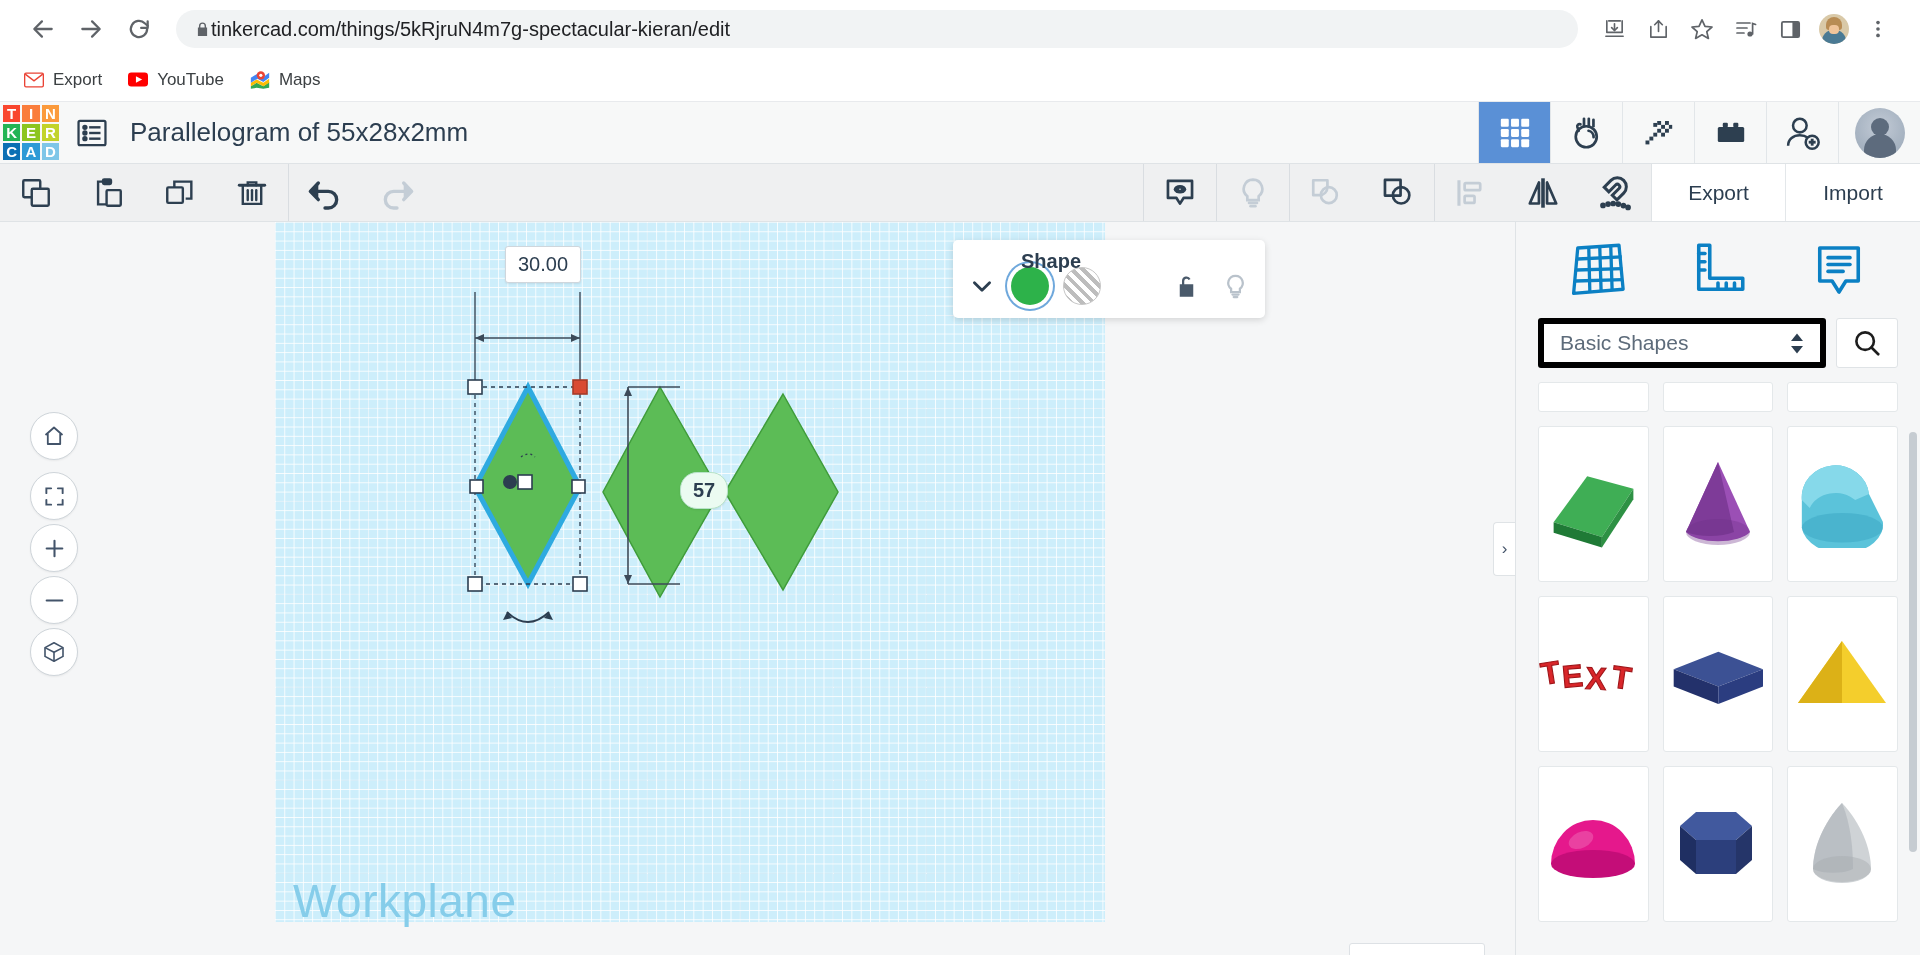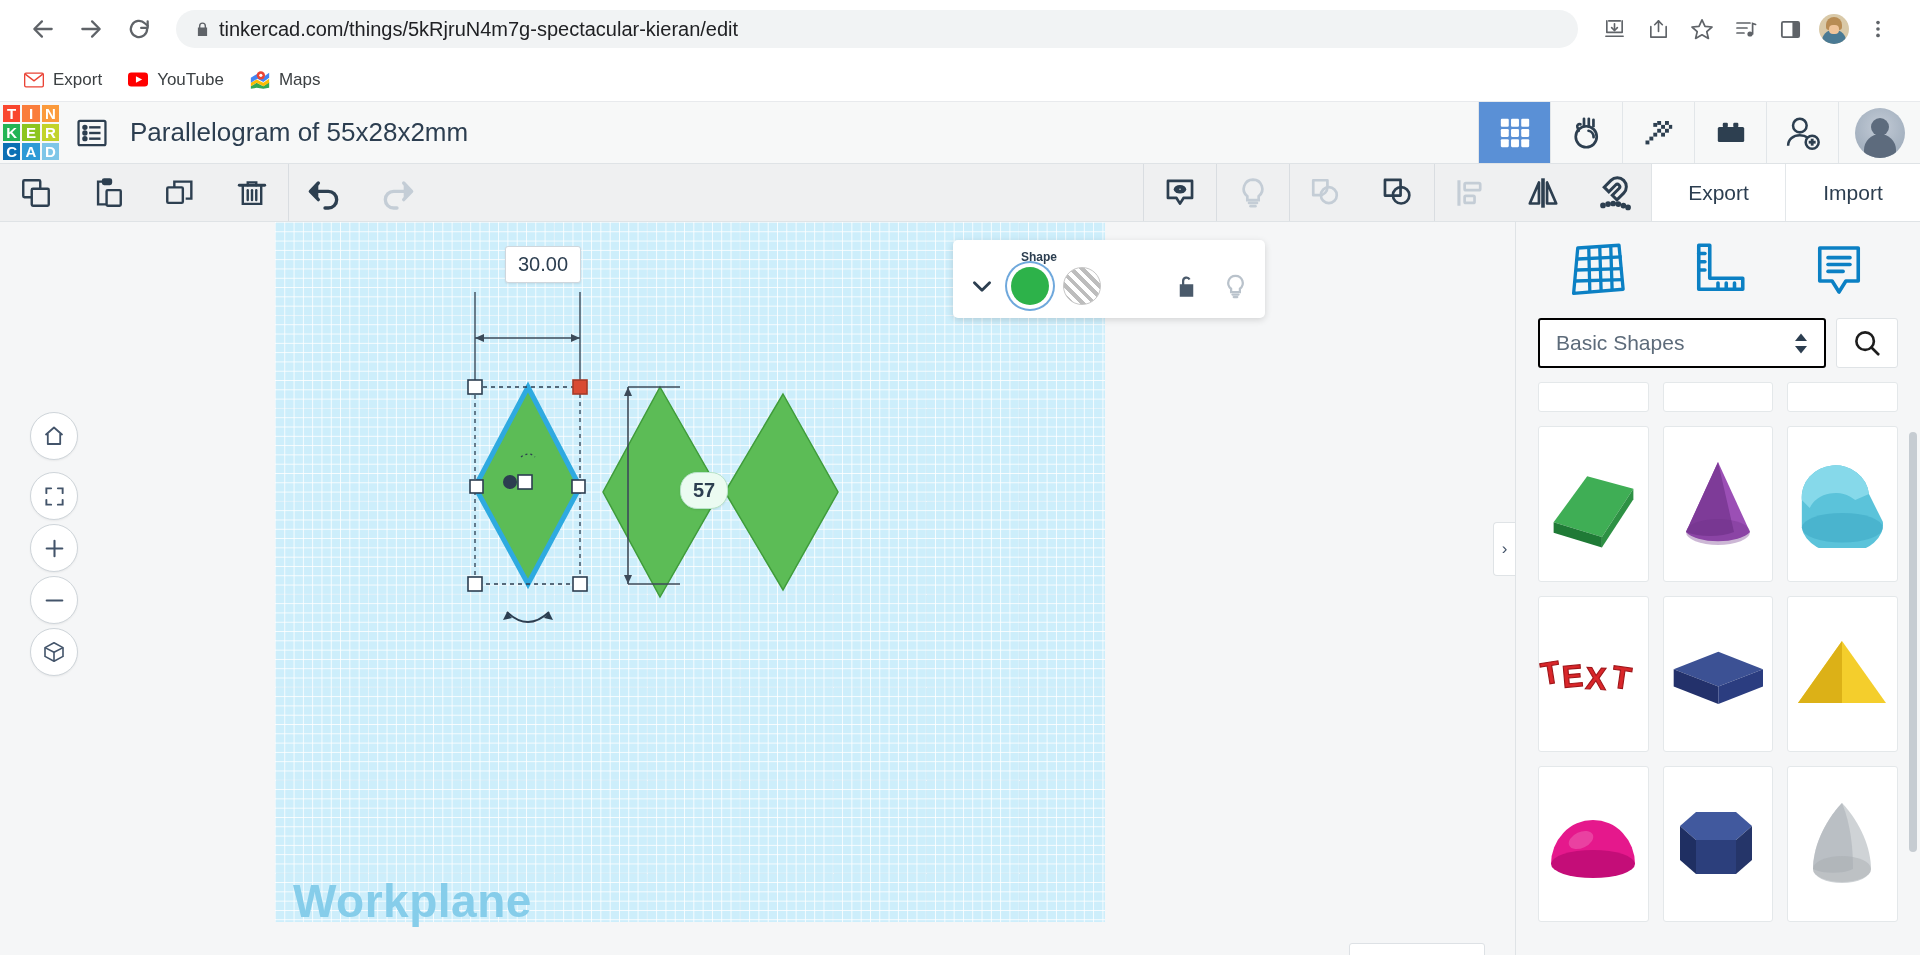--- a/index.html
+++ b/index.html
@@ -16,21 +16,21 @@
     height: 58px; display: flex; align-items: center;
     padding: 0 22px; gap: 6px;
   }
   .nav-btn {
     width: 42px; height: 42px; border-radius: 50%;
     display: flex; align-items: center; justify-content: center;
     color: #5f6368; flex: none;
   }
   .omnibox {
     flex: 1 1 auto; height: 38px; background: #f1f3f4; border-radius: 19px;
-    display: flex; align-items: center; padding: 0 18px; gap: 8px;
+    display: flex; align-items: center; padding: 0 18px; gap: 0;
     margin-left: 10px; margin-right: 10px; max-width: 1490px;
   }
   .omnibox .lock { color: #5f6368; display:flex; align-items:center; }
   .url-text {
     font-size: 20px; color: #202124; white-space: nowrap;
     overflow: hidden; text-overflow: ellipsis;
   }
   .omni-actions { display: flex; align-items: center; gap: 4px; flex: none; }
   .chrome-icon {
     width: 40px; height: 40px; display: flex; align-items: center;
@@ -150,21 +150,21 @@
     background-color: #cdeefb;
     background-image:
       linear-gradient(to right, rgba(255,255,255,0.85) 1px, transparent 1px),
       linear-gradient(to bottom, rgba(255,255,255,0.85) 1px, transparent 1px),
       linear-gradient(to right, rgba(86,178,222,0.55) 1.5px, transparent 1.5px),
       linear-gradient(to bottom, rgba(86,178,222,0.55) 1.5px, transparent 1.5px);
     background-size: 9.3px 9.3px, 9.3px 9.3px, 93px 93px, 93px 93px;
   }
   .wp-label {
     position: absolute; left: 18px; bottom: -6px;
-    font-size: 46px; font-weight: bold; color: #86cdea;
+    font-size: 46px; font-weight: normal; color: #86cdea;
     letter-spacing: 0.5px;
   }
   .dim-badge {
     position: absolute; background: #ffffff; border: 1px solid #cfd6dc;
     border-radius: 3px; font-size: 20px; color: #2c3e50;
     padding: 6px 12px; box-shadow: 0 1px 2px rgba(0,0,0,0.08);
   }
   .dim-badge.mint { background: #ebfbf1; border-color: #b7e3c8; font-weight: bold; border-radius: 17px; }
   .tc-settings-btn {
     position: absolute; right: 30px; bottom: 76px;
@@ -176,21 +176,21 @@
 
   
   .shape-panel {
     position: absolute; left: 678px; top: 18px; width: 312px; height: 78px;
     background: #ffffff; border-radius: 5px;
     box-shadow: 0 2px 7px rgba(0,0,0,0.14);
     display: flex; align-items: center; padding: 0 16px; gap: 12px;
   }
   .sp-title {
     position: absolute; left: 68px; top: 10px;
-    font-size: 12px; font-weight: bold; color: #2c3e50;
+    font-size: 20px; font-weight: bold; color: #2c3e50;
   }
   .swatch { width: 38px; height: 38px; border-radius: 50%; flex: none; }
   .swatch.solid { box-shadow: 0 0 0 4px #ffffff, 0 0 0 6px #6fa8dc; }
   .swatch.hole {
     background:
       repeating-linear-gradient(45deg, #ffffff 0 4px, #bdbdbd 4px 8px);
     border: 1px solid #c7c7c7;
   }
   .sp-right { margin-left: auto; display: flex; align-items: center; gap: 22px; }
 
@@ -210,21 +210,21 @@
     display: flex; flex-direction: column;
   }
   .sb-tools {
     height: 96px; display: flex; align-items: center;
     justify-content: space-around; padding: 0 20px;
   }
   .sb-tool { color: #0b80c4; display: flex; align-items:center; justify-content:center; }
   .sb-searchrow { display: flex; gap: 10px; padding: 0 22px 14px 22px; }
   .sb-select {
     flex: 1 1 auto; height: 50px; background: #ffffff;
-    border: 2px solid #000000; border-radius: 3px;
+    border: 6px solid #000000; border-radius: 3px;
     display: flex; align-items: center; padding: 0 16px;
     font-size: 21px; color: #5d6b7a;
   }
   .sb-select .spinner {
     margin-left: auto; display: flex; flex-direction: column;
     gap: 3px; color: #2c3e50;
   }
   .sb-searchbtn {
     width: 62px; height: 50px; background: #ffffff;
     border: 1px solid #dfe3e6; border-radius: 3px;

